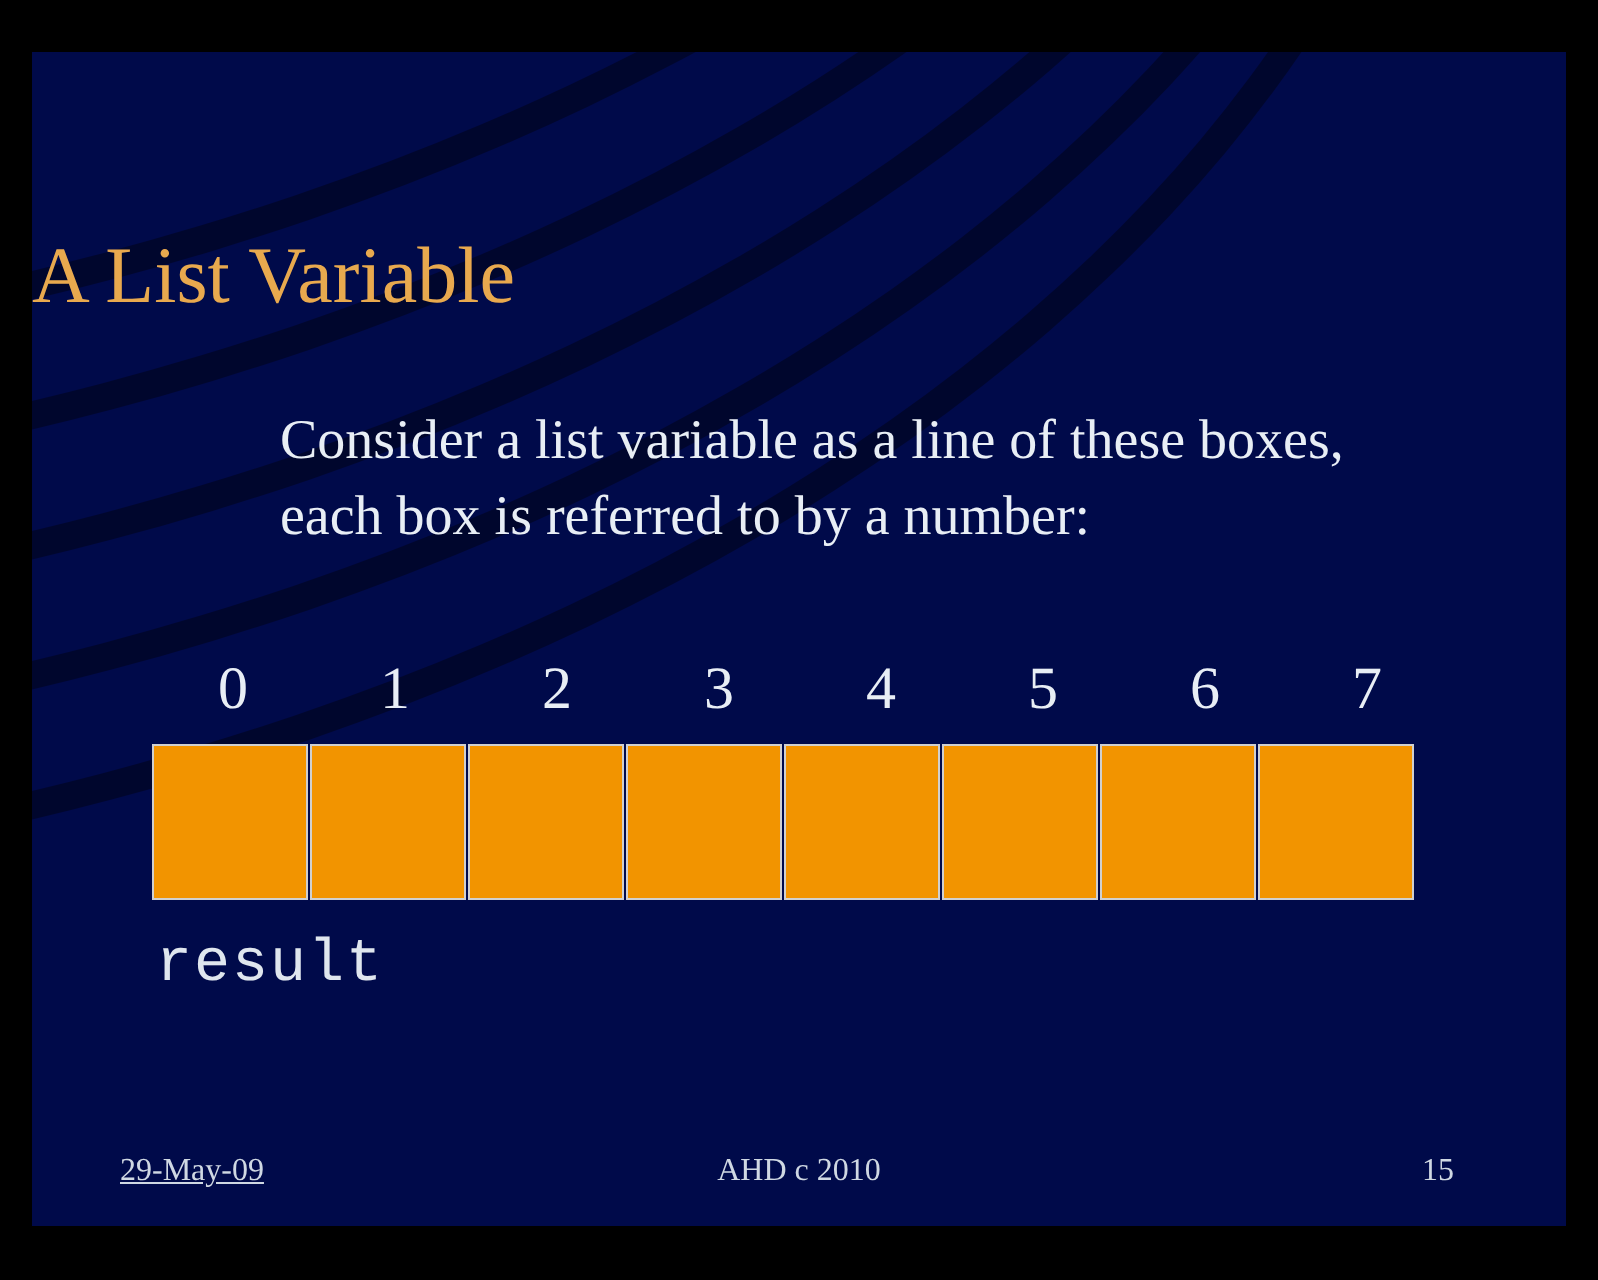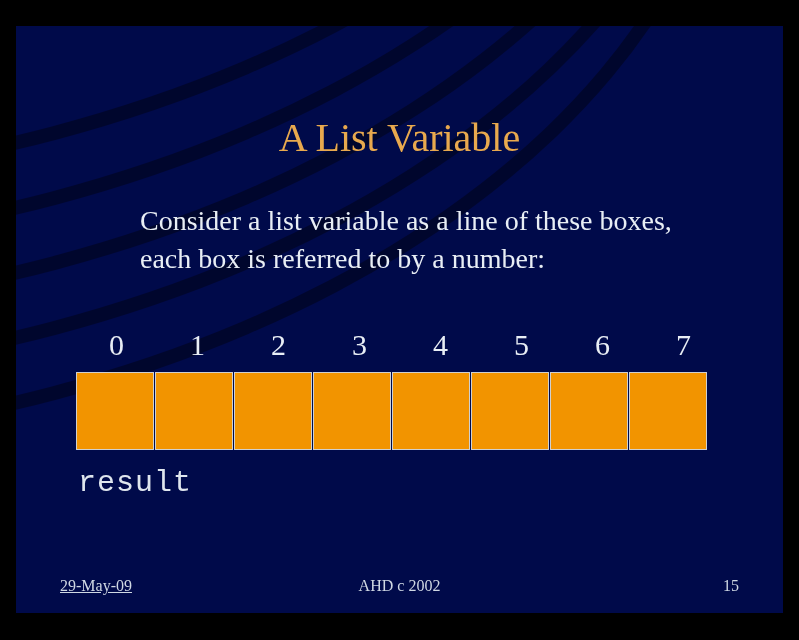--- a/index.html
+++ b/index.html
@@ -40,21 +40,20 @@
   .arc.a2 { width: 2200px; height: 1400px; left: -1500px; top: -1195px; }
   .arc.a3 { width: 2200px; height: 1400px; left: -1500px; top: -1130px; }
   .arc.a4 { width: 2200px; height: 1400px; left: -1500px; top: -1065px; }
   .arc.a5 { width: 2200px; height: 1400px; left: -1500px; top: -1000px; }
 
   .title {
     position: absolute;
     left: 0;
     right: 0;
     top: 88px;
-    text-align: center;
     color: #e8a94e;
     font-size: 40px;
     font-weight: 400;
   }
   .body {
     position: absolute;
     left: 84px;
     right: 70px;
     top: 176px;
     color: #e8eef5;
@@ -109,21 +108,21 @@
   .footer {
     position: absolute;
     left: 0;
     right: 0;
     bottom: 18px;
     color: #cfd8e3;
     font-size: 16px;
   }
   .footer .fl { position: absolute; left: 44px;  bottom: 0; text-decoration: underline; }
   .footer .fc { position: absolute; left: 0; right: 0; text-align: center; bottom: 0; }
-  .footer .fr { position: absolute; right: 44px; bottom: 0; text-align: right; }
+  .footer .fr { position: absolute; right: 56px; bottom: 0; text-align: right; }
 </style>
 </head>
 <body>
 
 <div class="stage">
   <div class="slide">
     <div class="arc a1"></div>
     <div class="arc a2"></div>
     <div class="arc a3"></div>
     <div class="arc a4"></div>
@@ -151,17 +150,17 @@
       <div class="cell"></div>
       <div class="cell"></div>
       <div class="cell"></div>
       <div class="cell"></div>
     </div>
 
     <div class="varname">result</div>
 
     <div class="footer">
       <span class="fl">29-May-09</span>
-      <span class="fc">AHD  c  2002</span>
+      <span class="fc">AHD  c  2010</span>
       <span class="fr">15</span>
     </div>
   </div>
 </div>
 
 </body></html>

